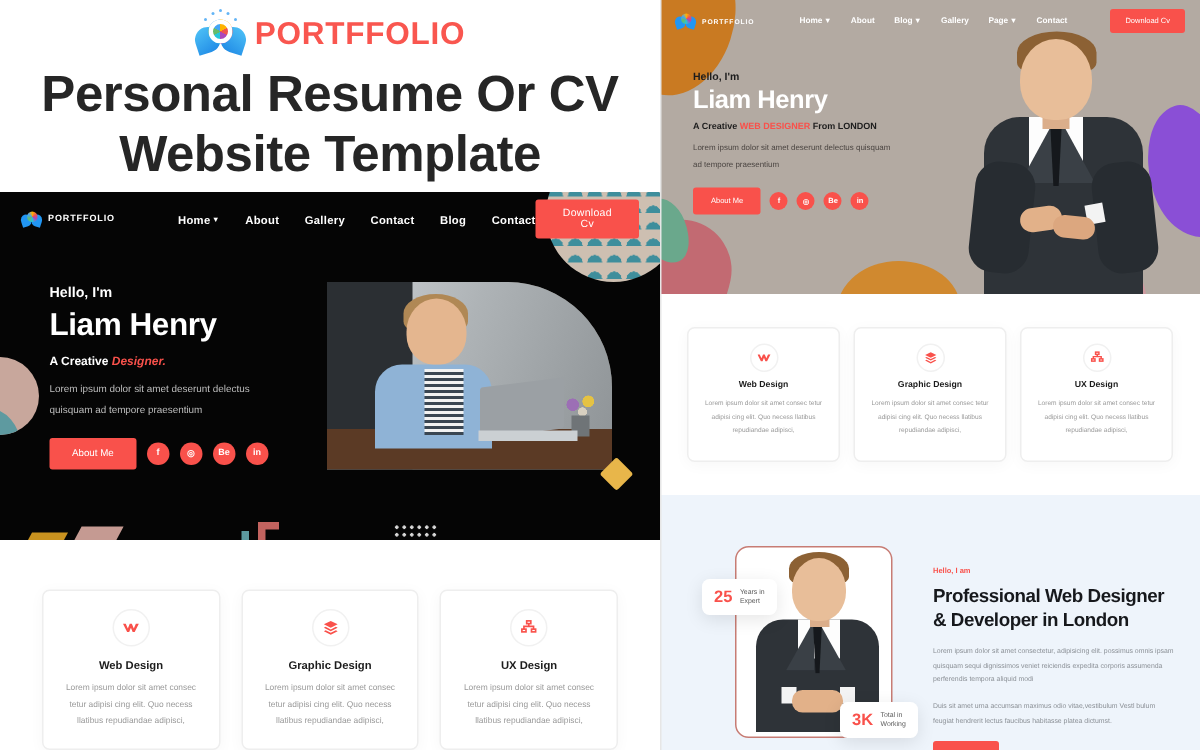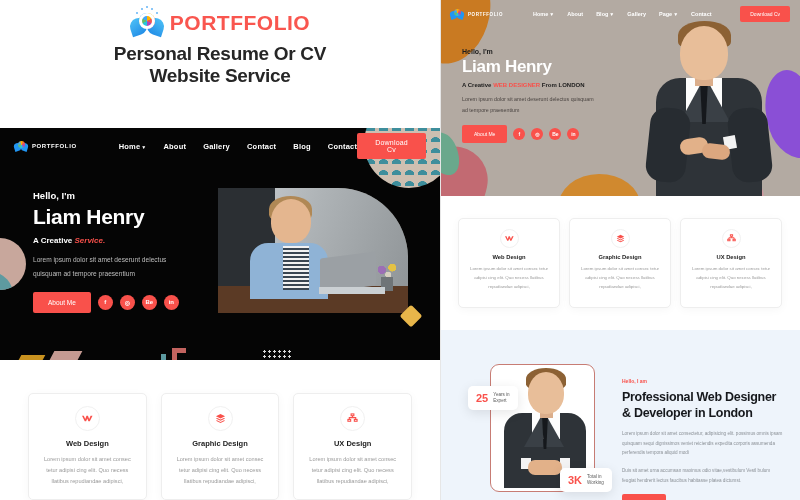--- a/index.html
+++ b/index.html
@@ -25,21 +25,21 @@
   }
   .logo-mark .wing-l { left:0; transform: rotate(-18deg); }
   .logo-mark .wing-r { right:0; transform: rotate(18deg) scaleX(-1); }
   .logo-mark .orb { position:absolute; left:9px; top:2px; width:16px; height:16px; border-radius:50%;
       background: conic-gradient(#ffb300 0deg 60deg, #ef5350 60deg 120deg, #ab47bc 120deg 180deg,
                                  #26c6da 180deg 240deg, #66bb6a 240deg 300deg, #42a5f5 300deg 360deg);
       box-shadow: inset 0 0 0 3px #fff; }
   .logo-mark .sparkles { position:absolute; left:4px; top:-3px; width:26px; height:8px; }
   .logo-mark .sparkles i { position:absolute; width:2px; height:2px; border-radius:50%; background:#64b5f6; }
   .promo-wordmark { font-size:21px; font-weight:bold; letter-spacing:0.5px; color:#f9564f; }
-  .promo-title { margin-top:5px; font-size:19px; line-height:1.18; font-weight:bold; color:#262626;
+  .promo-title { margin-top:5px; font-size:34px; line-height:1.18; font-weight:bold; color:#262626;
                  text-align:center; letter-spacing:-0.3px; }
 
   
   .hero-dark { position:absolute; left:0; top:128px; width:440px; height:232px; background:#050505; overflow:hidden; }
   .scallop-circle { position:absolute; right:-14px; top:-30px; width:90px; height:90px; border-radius:50%;
       background-color:#cdbfb1;
       background-image: radial-gradient(circle at 50% 100%, #3e8e9c 38%, transparent 39%);
       background-size: 13px 11px; background-position: 0 0; }
   .hero-nav { position:absolute; left:0; top:0; width:440px; height:36px; display:flex; align-items:center; padding:0 14px; z-index:4; }
   .nav-logo { display:flex; align-items:center; gap:4px; }
@@ -230,21 +230,21 @@
               <i style="left:22px;top:4px"></i>
           </div>
           <div class="wing-l"></div>
           <div class="wing-r"></div>
           <div class="orb"></div>
         </div>
         <div class="promo-wordmark">PORTFFOLIO</div>
       </div>
       <div class="promo-title">
         <div>Personal Resume Or CV</div>
-        <div>Website Service</div>
+        <div>Website Template</div>
       </div>
     </div>
 
     <div class="hero-dark">
       <div class="scallop-circle"></div>
 
       <div class="hero-nav">
         <div class="nav-logo">
           <div class="mini-mark">
             <div class="mw l"></div>
@@ -264,21 +264,21 @@
         <button class="btn-cv">Download Cv</button>
       </div>
 
       <div class="hero-left-circle"></div>
 
       <div class="hero-copy">
         <div class="hello">Hello, I'm</div>
         <div class="name">Liam Henry</div>
         <div class="role">
           <span>A Creative</span>
-          <em>Service.</em>
+          <em>Designer.</em>
         </div>
         <div class="hero-para">Lorem ipsum dolor sit amet deserunt delectus quisquam ad tempore praesentium</div>
         <div class="hero-actions">
           <button class="btn-about">About Me</button>
           <div class="soc">f</div>
           <div class="soc">◎</div>
           <div class="soc">Be</div>
           <div class="soc">in</div>
         </div>
       </div>

